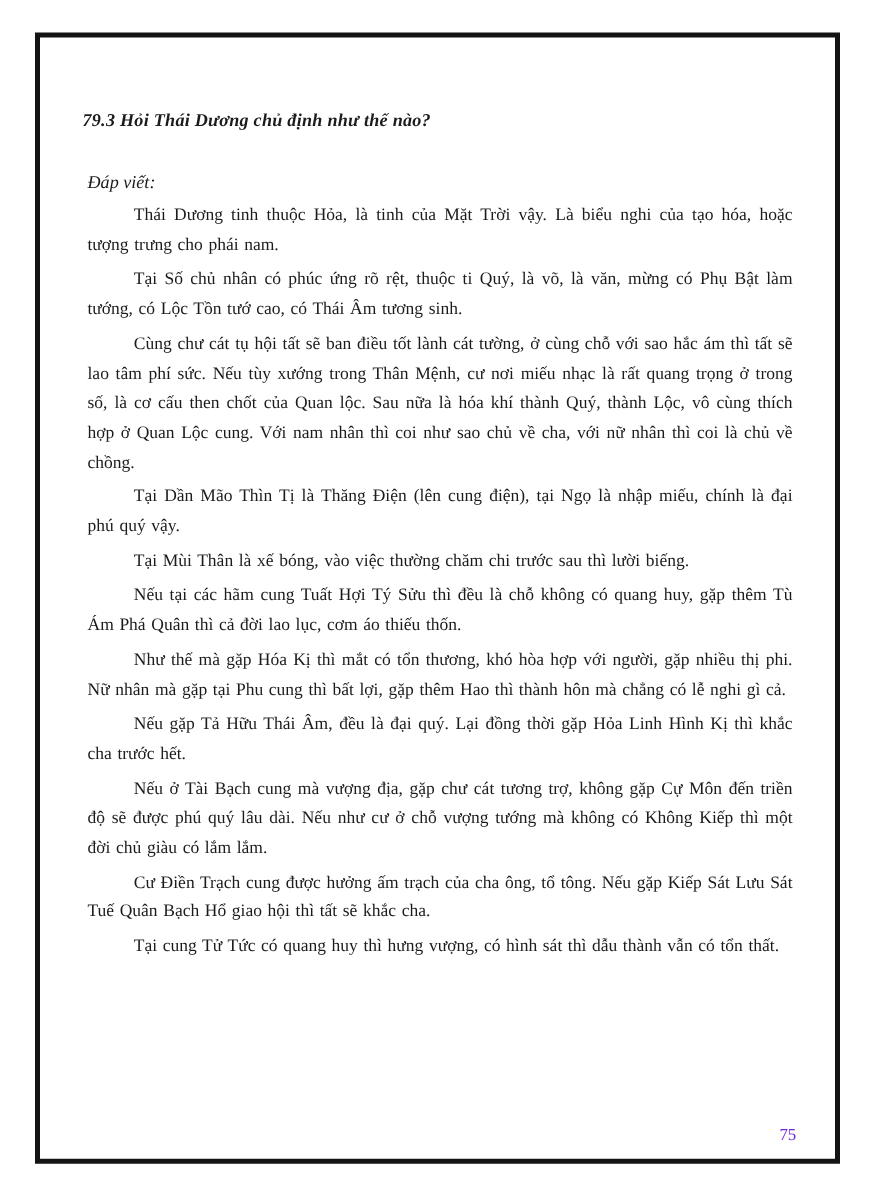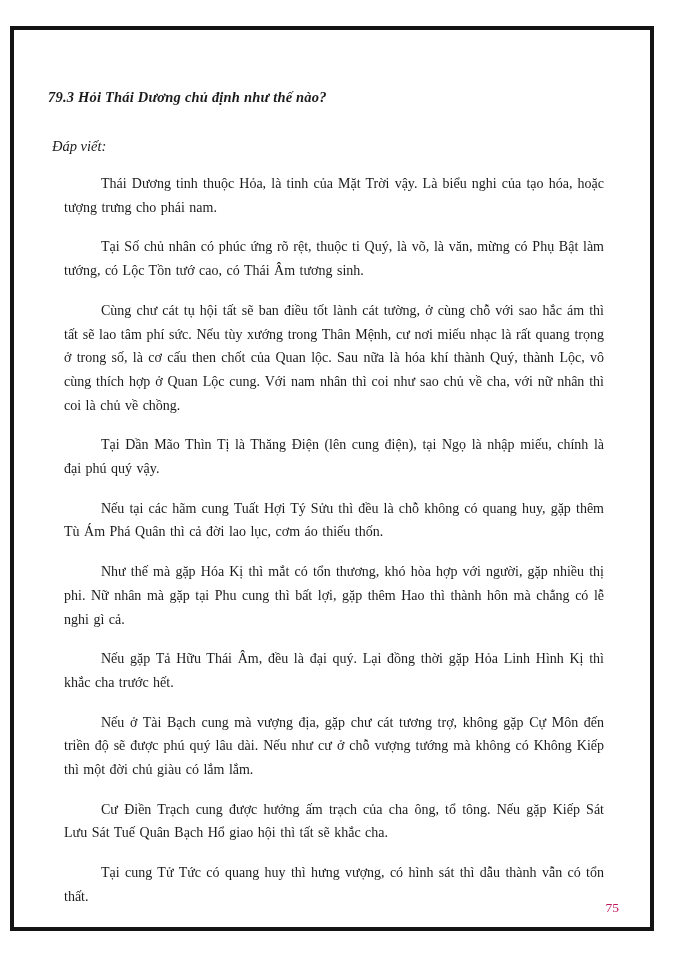--- a/index.html
+++ b/index.html
@@ -6,21 +6,21 @@
   html, body {
     margin: 0; padding: 0;
     width: 700px; height: 960px;
     background: #ffffff;
     font-family: "Liberation Serif", serif;
     color: #1b1b1b;
     overflow: hidden;
   }
   .page-frame {
     position: absolute;
-    left: 10px; top: 26px;
+    left: 28px; top: 26px;
     width: 644px; height: 905px;
     border: 4px solid #141414;
     background: #ffffff;
   }
   .content {
     position: absolute;
     left: 34px; right: 30px; top: 57px;
   }
   .heading {
     font-size: 14.5px;
@@ -31,46 +31,47 @@
     letter-spacing: 0.2px;
   }
   .answer-label {
     font-size: 14.5px;
     font-style: italic;
     line-height: 20px;
     margin: 29px 0 0 4px;
   }
   .body-text { margin-top: 5px; }
   .body-text p {
-    margin: 16px;
+    margin: 4px;
     font-size: 14px;
     line-height: 23.7px;
     text-align: justify;
     text-indent: 37px;
     word-spacing: 1px;
   }
   .page-number {
     position: absolute;
     right: 31px; bottom: 11px;
     font-size: 13.5px;
-    color: #be185d;
+    color: #6d28d9;
   }
 </style>
 </head>
 <body>
 
 <div class="page-frame">
   <div class="content">
     <h1 class="heading">79.3 Hỏi Thái Dương chủ định như thế nào?</h1>
     <div class="answer-label">Đáp viết:</div>
     <div class="body-text">
       <p>Thái Dương tinh thuộc Hỏa, là tinh của Mặt Trời vậy. Là biểu nghi của tạo hóa, hoặc tượng trưng cho phái nam.</p>
       <p>Tại Số chủ nhân có phúc ứng rõ rệt, thuộc ti Quý, là võ, là văn, mừng có Phụ Bật làm tướng, có Lộc Tồn tướ cao, có Thái Âm tương sinh.</p>
       <p>Cùng chư cát tụ hội tất sẽ ban điều tốt lành cát tường, ở cùng chỗ với sao hắc ám thì tất sẽ lao tâm phí sức. Nếu tùy xướng trong Thân Mệnh, cư nơi miếu nhạc là rất quang trọng ở trong số, là cơ cấu then chốt của Quan lộc. Sau nữa là hóa khí thành Quý, thành Lộc, vô cùng thích hợp ở Quan Lộc cung. Với nam nhân thì coi như sao chủ về cha, với nữ nhân thì coi là chủ về chồng.</p>
       <p>Tại Dần Mão Thìn Tị là Thăng Điện (lên cung điện), tại Ngọ là nhập miếu, chính là đại phú quý vậy.</p>
+      <p>Tại Mùi Thân là xế bóng, vào việc thường chăm chi trước sau thì lười biếng.</p>
       <p>Nếu tại các hãm cung Tuất Hợi Tý Sửu thì đều là chỗ không có quang huy, gặp thêm Tù Ám Phá Quân thì cả đời lao lục, cơm áo thiếu thốn.</p>
       <p>Như thế mà gặp Hóa Kị thì mắt có tổn thương, khó hòa hợp với người, gặp nhiều thị phi. Nữ nhân mà gặp tại Phu cung thì bất lợi, gặp thêm Hao thì thành hôn mà chẳng có lễ nghi gì cả.</p>
       <p>Nếu gặp Tả Hữu Thái Âm, đều là đại quý. Lại đồng thời gặp Hỏa Linh Hình Kị thì khắc cha trước hết.</p>
       <p>Nếu ở Tài Bạch cung mà vượng địa, gặp chư cát tương trợ, không gặp Cự Môn đến triền độ sẽ được phú quý lâu dài. Nếu như cư ở chỗ vượng tướng mà không có Không Kiếp thì một đời chủ giàu có lắm lắm.</p>
       <p>Cư Điền Trạch cung được hưởng ấm trạch của cha ông, tổ tông. Nếu gặp Kiếp Sát Lưu Sát Tuế Quân Bạch Hổ giao hội thì tất sẽ khắc cha.</p>
       <p>Tại cung Tử Tức có quang huy thì hưng vượng, có hình sát thì dẫu thành vẫn có tổn thất.</p>
     </div>
   </div>
   <div class="page-number">75</div>
 </div>

